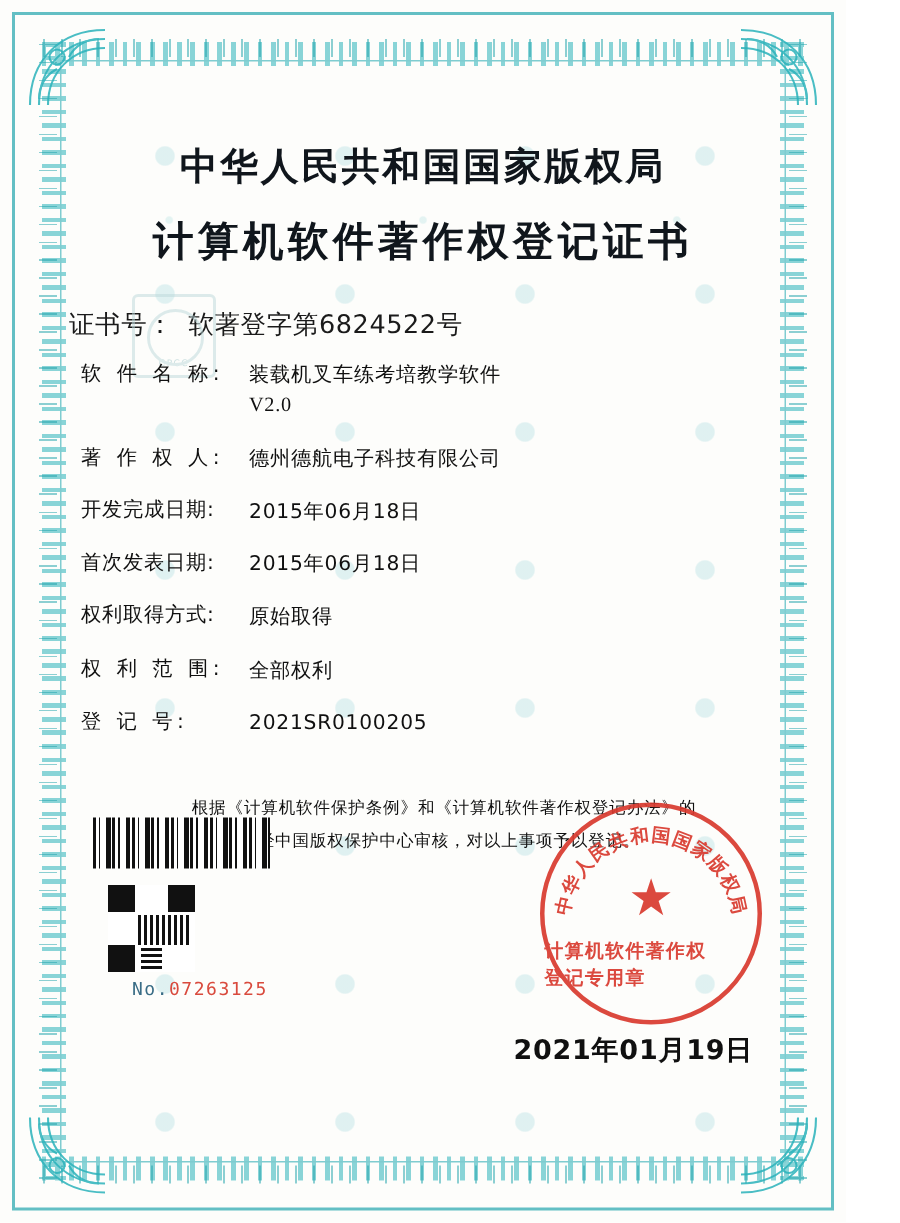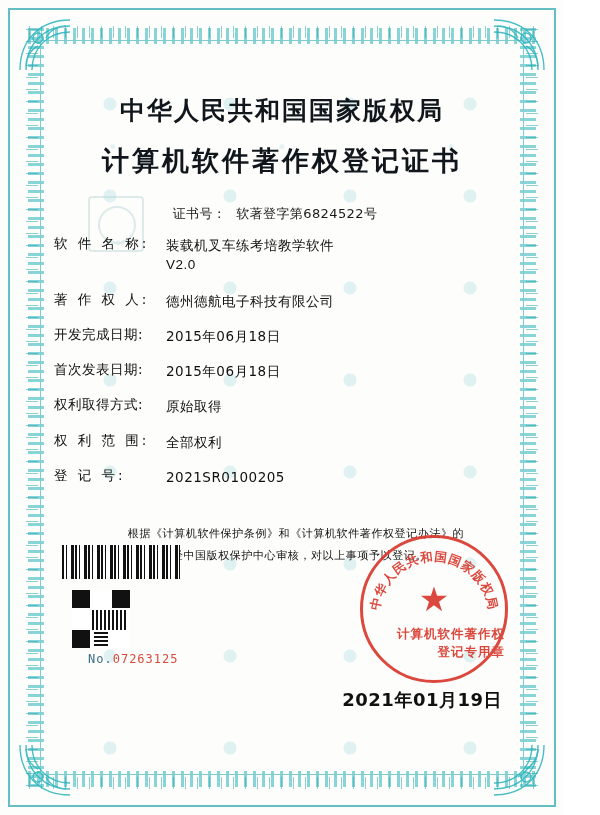--- a/index.html
+++ b/index.html
@@ -86,22 +86,22 @@
   .title2{
     text-align:center;
     font-family:"DejaVu Serif","Liberation Serif",serif;
     font-weight:bold;
     font-size:27px;
     letter-spacing:3px;
     color:#10161c;
     margin-top:16px;
   }
   .certno{
-    text-align:center;
-    font-size:13px;
+    text-align:left;
+    font-size:17px;
     color:#1a1a1a;
     margin-top:26px;
     padding-right:14px;
     letter-spacing:.4px;
   }
   .certno .lbl{margin-right:10px;}
 
   .fields{
     margin-top:12px;
     padding-left:8px;
@@ -119,21 +119,21 @@
     flex:0 0 112px;
     letter-spacing:3px;
     white-space:nowrap;
   }
   .row .label.tight{letter-spacing:0.5px;}
   .row .value{
     flex:1;
     letter-spacing:.5px;
     line-height:1.5;
   }
-  .row .value .ver{display:block;font-family:Liberation Sans, sans-serif;}
+  .row .value .ver{display:block;font-family:Liberation Serif, serif;}
   .gap-lg{margin-top:14px;}
 
   
   .seal-wm{
     position:absolute;
     left:42px;top:150px;
     width:52px;height:52px;
     border:2px solid #bcd9db;
     border-radius:4px;
     opacity:.5;
@@ -197,21 +197,21 @@
     border:3px solid #d93a2f;
     border-radius:50%;
     color:#d93a2f;
     opacity:.92;
   }
   .seal .star{
     position:absolute;left:50%;top:44px;transform:translateX(-50%);
     font-size:34px;line-height:1;color:#d93a2f;
   }
   .seal .l1,.seal .l2{
-    position:absolute;left:0;right:0;text-align:right;
+    position:absolute;left:0;right:0;text-align:left;
     font-size:12.5px;font-weight:bold;letter-spacing:1px;
   }
   .seal .l1{top:88px;}
   .seal .l2{top:106px;}
   .arcwrap{position:absolute;left:0;top:0;width:142px;height:142px;}
   .arcwrap text{font-size:12.5px;font-weight:bold;fill:#d93a2f;letter-spacing:1px;}
 
   .issuedate{
     position:absolute;right:62px;top:688px;
     font-size:18px;color:#101010;letter-spacing:.5px;font-weight:bold;

